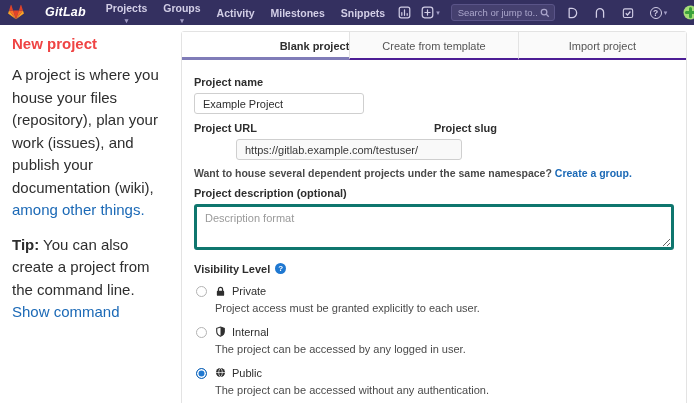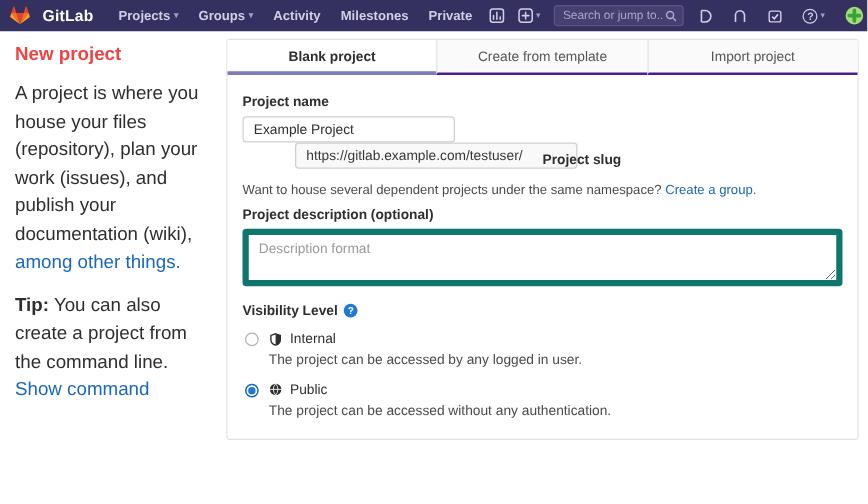--- a/index.html
+++ b/index.html
@@ -7,26 +7,26 @@
   body {
     width:694px; height:403px; overflow:hidden;
     font-family:"Liberation Sans", sans-serif;
     background:#fff; color:#2e2e2e;
   }
   
   .navbar {
     height:25px; background:#343060; display:flex; align-items:center;
     padding:0 10px 0 8px;
   }
-  .brand { display:flex; align-items:flex-end; gap:10px; margin-right:12px; cursor:pointer; }
+  .brand { display:flex; align-items:flex-start; gap:21px; margin-right:12px; cursor:pointer;font-style:italic; }
   .brand-name { color:#fff; font-weight:bold; font-size:12.5px; letter-spacing:.2px; }
   .nav-links { display:flex; align-items:center; }
   .nav-link {
     color:#d2cee6; font-size:10.5px; font-weight:bold; padding:0 8px;
-    display:flex; align-items:center; gap:3px; cursor:pointer; white-space:nowrap;
+    display:flex; align-items:center; gap:3px; cursor:pointer; white-space:nowrap;flex-direction:column;
   }
   .caret { font-size:7px; color:#a29dc6; line-height:1; }
   .nav-icon-btn { display:flex; align-items:center; gap:2px; padding:0 5px; cursor:pointer; }
   .nav-right { margin-left:auto; display:flex; align-items:center; gap:6px; }
   .search-box {
     position:relative; width:104px; height:17px;
     background:#45406f; border:1px solid #5a5488; border-radius:3px;
     display:flex; align-items:center;
   }
   .search-box input {
@@ -51,38 +51,38 @@
   .card { flex:1; border:1px solid #e3e3e3; border-radius:3px; background:#fff; }
   .tabs { display:flex; }
   .tab {
     flex:1; text-align:center; font-size:11px; padding:8px 0 6px; color:#555;
     background:#fafafa; border-bottom:2px solid #4c1d95; border-left:1px solid #e3e3e3;
     cursor:pointer;
   }
   .tab:first-child { border-left:none; }
   .tab.active {
     background:#fff; color:#2e2e2e; font-weight:bold;
-    border-bottom:3px solid #807cb8; padding-bottom:4px;
+    border-bottom:3px solid #807cb8; padding-bottom:4px;text-align:right;
   }
   .form { padding:8px 12px 14px; }
   .f-label { font-size:11px; font-weight:bold; margin:8px 0 5px; }
   .txt {
     height:21px; border:1px solid #cfcfcf; border-radius:3px;
     font-family:"Liberation Sans", sans-serif;
     font-size:11px; color:#2e2e2e; padding:0 8px; outline:none;
   }
   .name-input { width:170px; }
   .url-row { display:flex; gap:14px; }
   .col-url { flex:0 0 226px; }
   .col-slug { flex:1; }
   .col-url .txt, .col-slug .txt { width:100%;margin-left:42px; }
   .url-input { background:#f9f9f9; color:#383838; }
-  .hint { font-size:10.5px; color:#4a4a4a; margin:7px 0 0; }
+  .hint { font-size:10.5px; color:#4a4a4a; margin:7px 0 0;font-weight:bold; }
   textarea.desc {
-    width:100%; height:46px; border:5px solid #0f766e; border-radius:3px;
+    width:100%; height:46px; border:3px solid #0f766e; border-radius:3px;
     font-family:"Liberation Sans", sans-serif; font-size:11px; color:#2e2e2e;
     padding:5px 8px; resize:vertical; outline:none;
   }
   textarea.desc::placeholder { color:#9a9a9a; }
   .vis-label { display:flex; align-items:flex-start; gap:5px; margin:9px 0 2px; }
   .q-badge {
     width:11px; height:11px; border-radius:50%; background:#1f78d1; color:#fff;
     font-size:8px; font-weight:bold; display:inline-flex; align-items:center;
     justify-content:center; cursor:pointer;
   }
@@ -129,21 +129,21 @@
       <span>Groups</span>
         <span class="caret">▾</span>
     </span>
     <span class="nav-link">
       <span>Activity</span>
     </span>
     <span class="nav-link">
       <span>Milestones</span>
     </span>
     <span class="nav-link">
-      <span>Private</span>
+      <span>Snippets</span>
     </span>
     <span class="nav-icon-btn">
       <svg width="13" height="13" viewBox="0 0 16 16" fill="none" stroke="#d2cee6" stroke-width="1.5">
         <rect x="1.5" y="1.5" width="13" height="13" rx="2.5"></rect>
         <path d="M4.7 11.5 V8 M8 11.5 V4.8 M11.3 11.5 V9.3" stroke-linecap="round"></path>
       </svg>
     </span>
   </div>
 
   <div class="nav-right">
@@ -211,38 +211,54 @@
       <div class="tab">Create from template</div>
       <div class="tab">Import project</div>
     </div>
 
     <div class="form">
       <div class="f-label">Project name</div>
       <input class="txt name-input" type="text" value="Example Project" style="">
 
       <div class="url-row">
         <div class="col-url">
+          <div class="f-label">Project URL</div>
           <input class="txt url-input" type="text" value="https://gitlab.example.com/testuser/" style="">
         </div>
         <div class="col-slug">
           <div class="f-label">Project slug</div>
         </div>
       </div>
 
       <p class="hint"><span>Want to house several dependent projects under the same namespace? </span><a class="link">Create a group.</a></p>
 
       <div class="f-label">Project description (optional)</div>
       <textarea class="desc" placeholder="Description format" style=""></textarea>
 
       <div class="vis-label">
         <span class="f-label" style="margin:0">Visibility Level</span>
         <span class="q-badge">?</span>
       </div>
 
       
+      <div class="option">
+        <span class="radio"></span>
+        <div class="opt-body">
+          <div class="opt-head">
+            <span>
+              <svg width="11" height="11" viewBox="0 0 16 16">
+                <path d="M5 7.5 V5 a3 3 0 0 1 6 0 V7.5" fill="none" stroke="#2e2e2e" stroke-width="1.8"></path>
+                <rect x="2.7" y="7" width="10.6" height="7.3" rx="1.3" fill="#2e2e2e"></rect>
+              </svg>
+            </span>
+            <span class="opt-name">Private</span>
+          </div>
+          <div class="opt-desc">Project access must be granted explicitly to each user.</div>
+        </div>
+      </div>
 
       
       <div class="option">
         <span class="radio"></span>
         <div class="opt-body">
           <div class="opt-head">
             <span>
               <svg width="11" height="11" viewBox="0 0 16 16">
                 <path d="M8 1.5 L13.5 3.4 V8 c0 3.5-2.4 5.7-5.5 6.8 C4.9 13.7 2.5 11.5 2.5 8 V3.4 Z" fill="none" stroke="#2e2e2e" stroke-width="1.6"></path>
                 <path d="M8 1.5 L13.5 3.4 V8 c0 3.5-2.4 5.7-5.5 6.8 Z" fill="#2e2e2e"></path>

